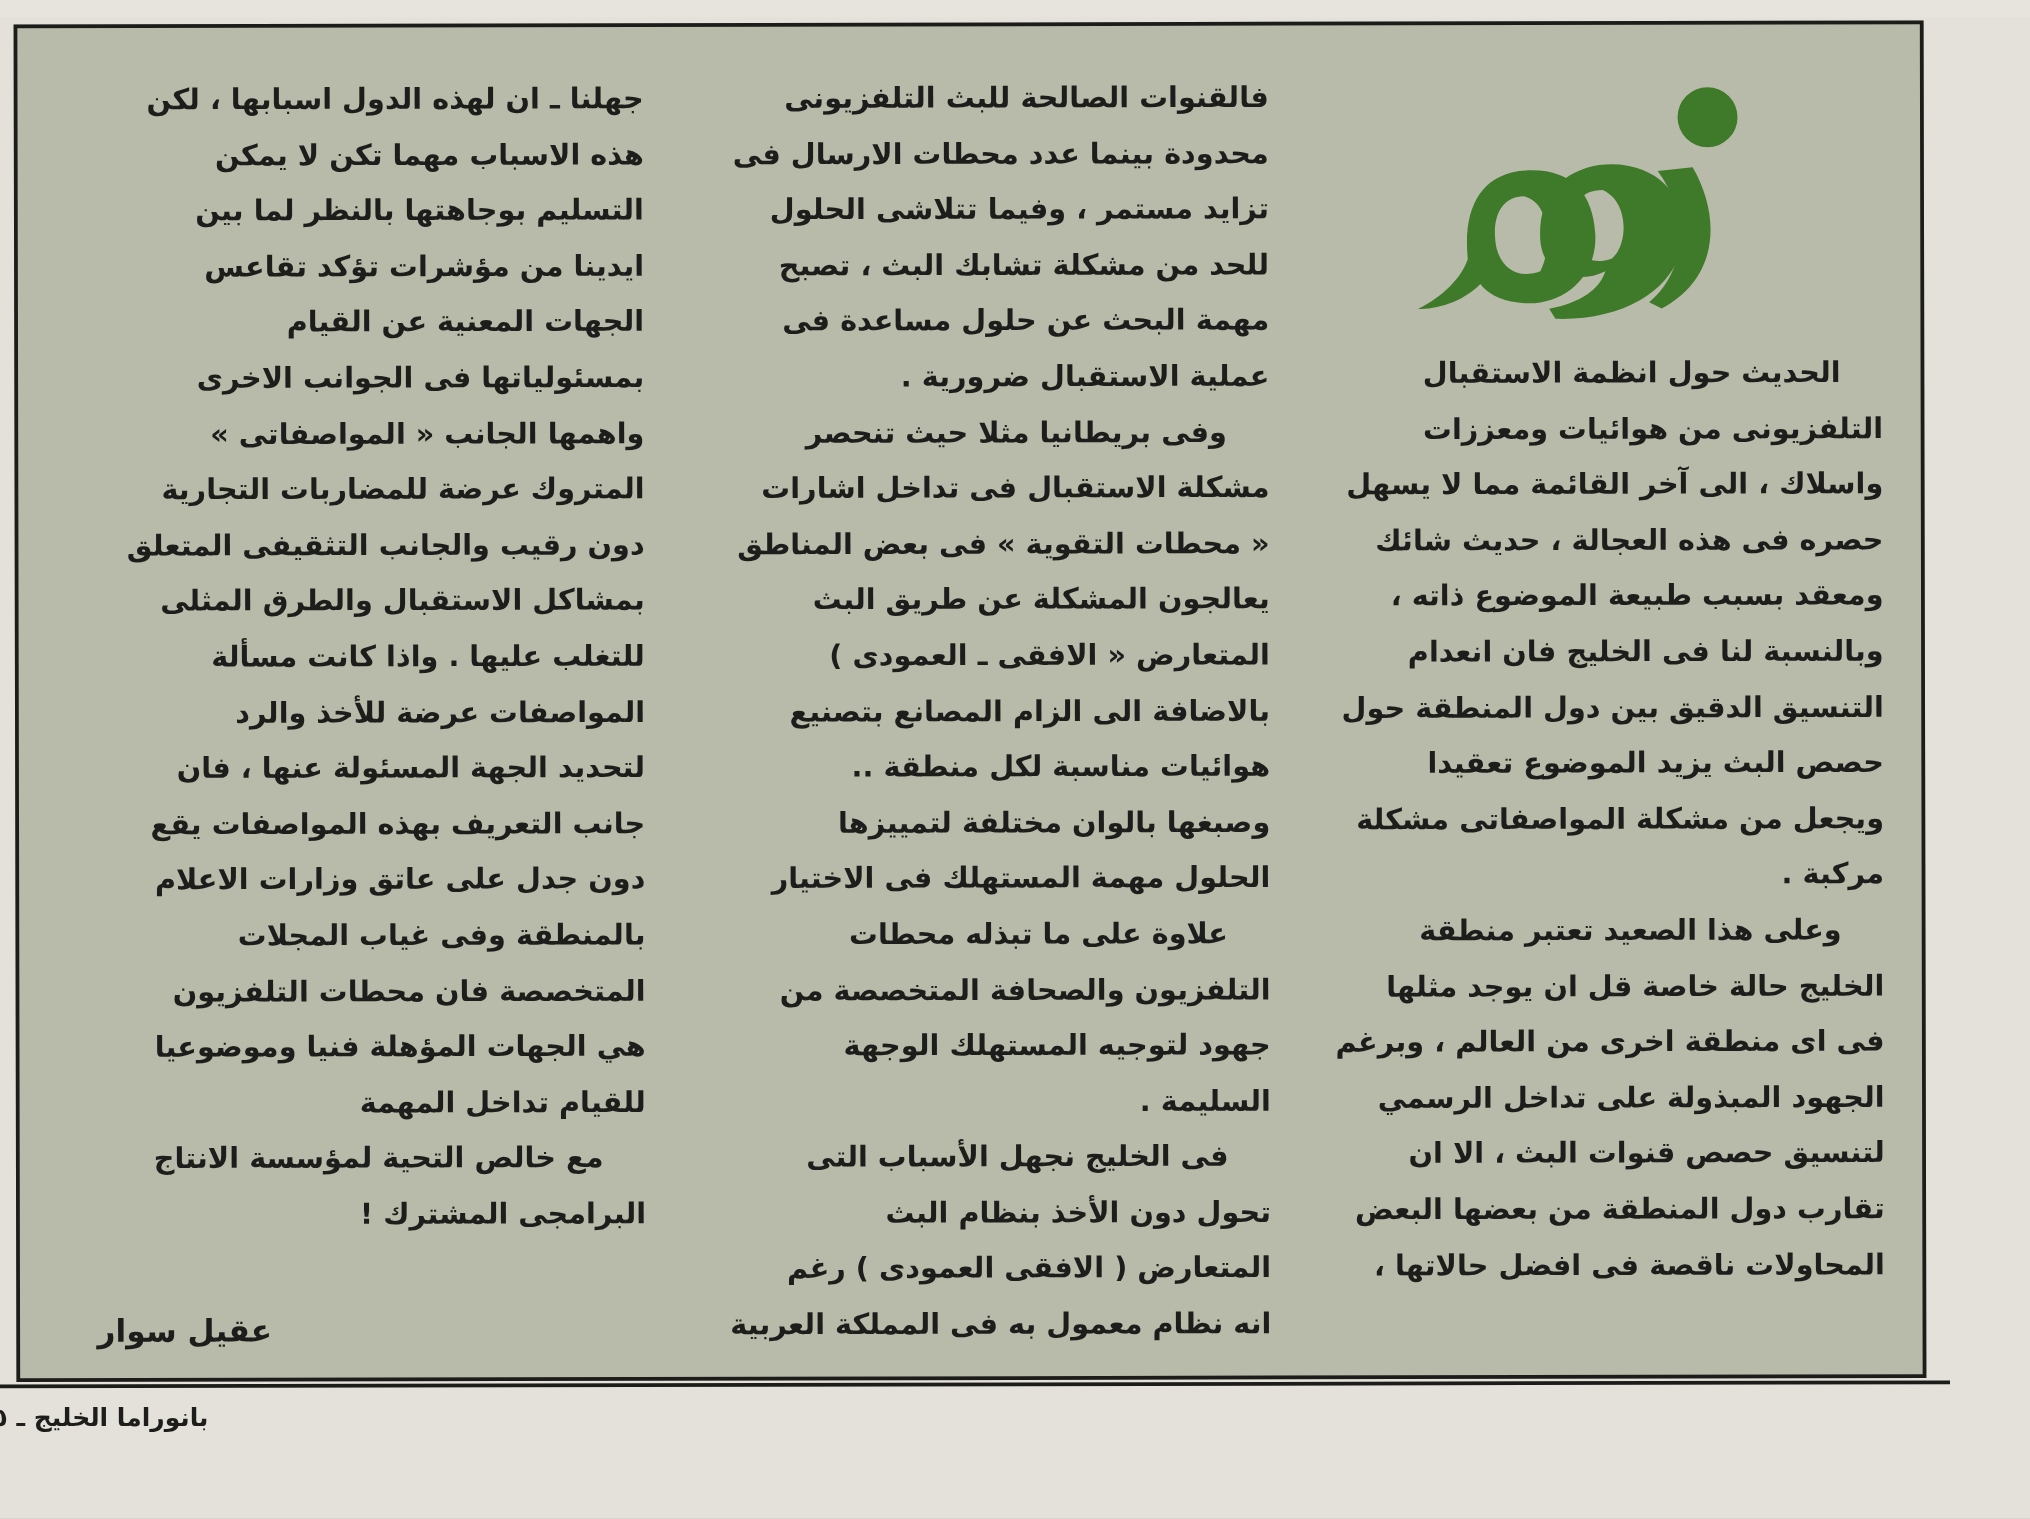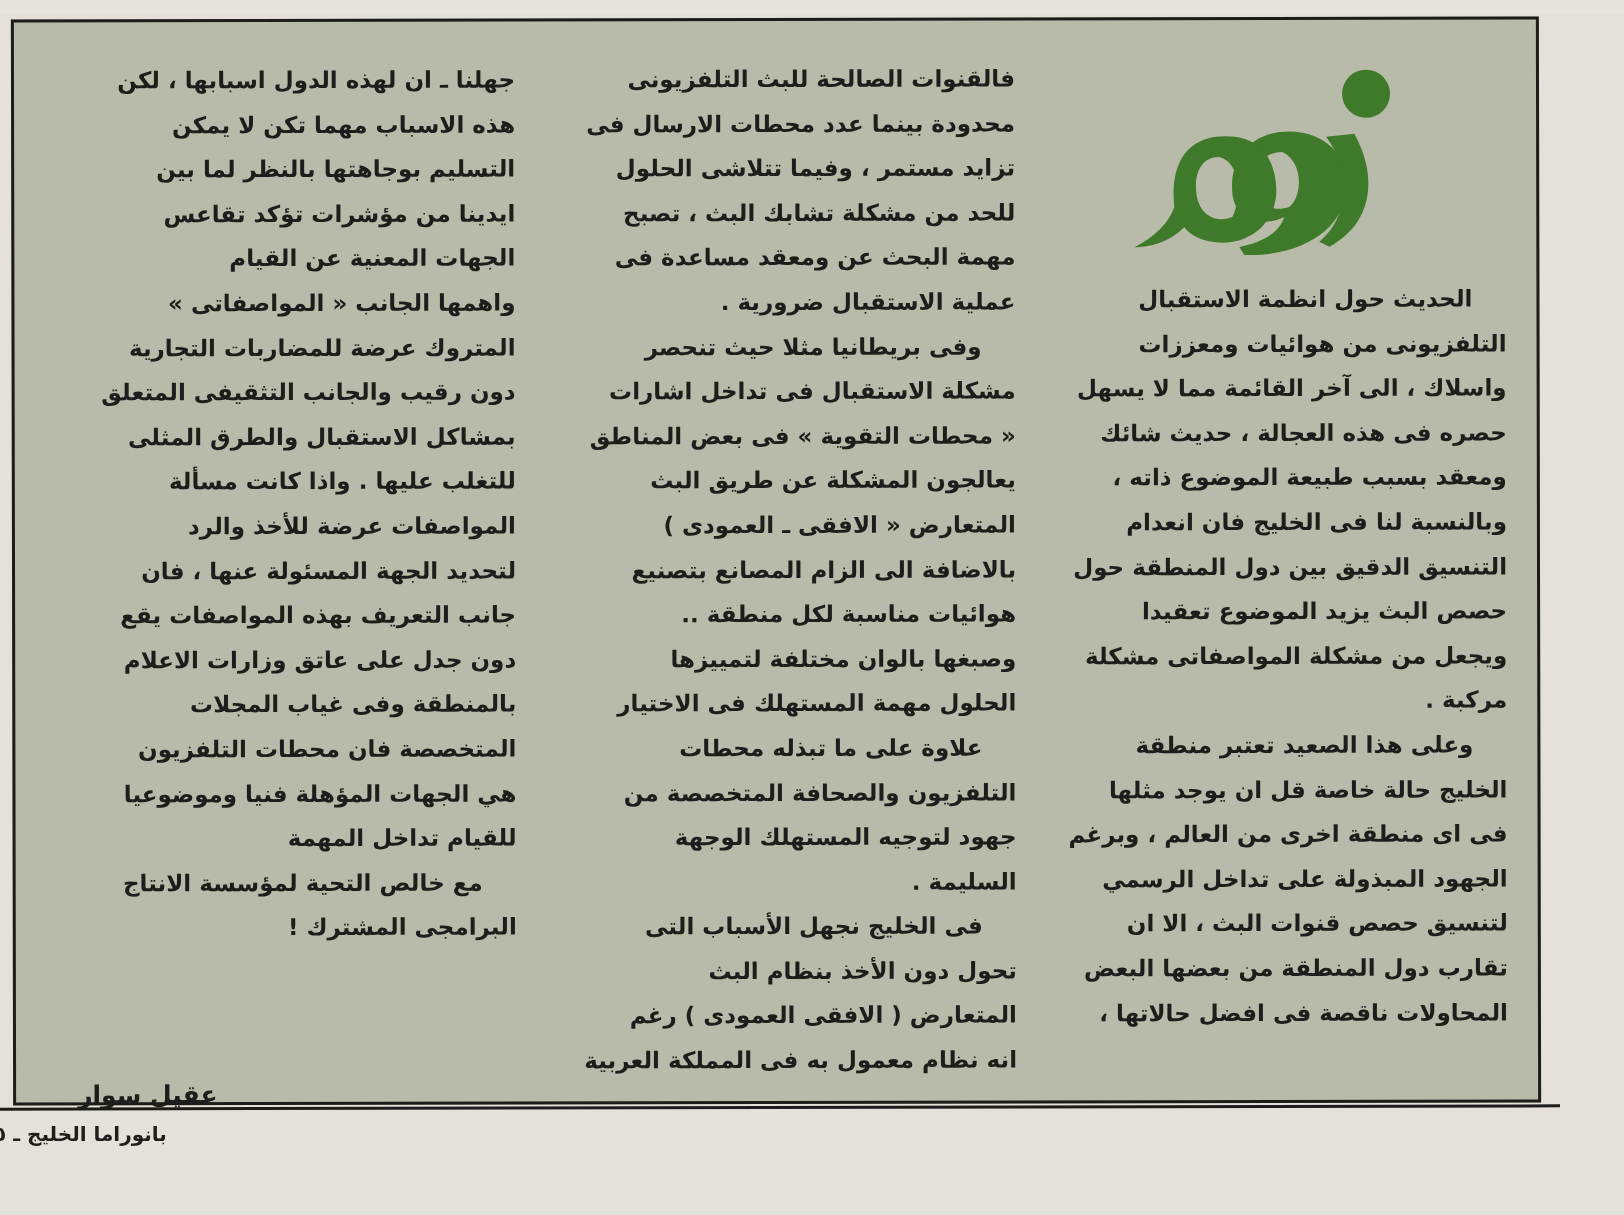--- a/index.html
+++ b/index.html
@@ -28,21 +28,21 @@
   }
   .col .line { display:block; white-space:nowrap; text-align:right; }
   .col-right { left:1052px; width:440px; top:257px; }
   .col-mid { left:556px; width:445px; top:36px; }
   .col-left { left:36px; width:465px; top:36px; }
   .logo {
     position:absolute; left:1100px; top:22px; width:330px; height:220px;
   }
   .signature {
     position:absolute; left:62px; top:1028px; direction:rtl;
-    font-weight:bold; font-size:25px; color:#1d1d1b;margin-top:30px;
+    font-weight:bold; font-size:25px; color:#1d1d1b;
   }
   .footer-rule {
     position:absolute; left:0; top:1106px; width:1560px; height:3px; background:#1c1c1a;
     transform:rotate(-0.12deg);
   }
   .footer-label {
     position:absolute; left:-6px; top:1122px; direction:rtl; width:210px; text-align:left;
     font-weight:bold; font-size:20px; color:#1d1d1b; white-space:nowrap; overflow:hidden;
   }
   .indent { padding-right:34px; }
@@ -81,21 +81,21 @@
     <span class="line">لتنسيق حصص قنوات البث ، الا ان</span>
     <span class="line">تقارب دول المنطقة من بعضها البعض</span>
     <span class="line">المحاولات ناقصة فى افضل حالاتها ،</span>
   </div>
 
   <div class="col col-mid">
     <span class="line">فالقنوات الصالحة للبث التلفزيونى</span>
     <span class="line">محدودة بينما عدد محطات الارسال فى</span>
     <span class="line">تزايد مستمر ، وفيما تتلاشى الحلول</span>
     <span class="line">للحد من مشكلة تشابك البث ، تصبح</span>
-    <span class="line">مهمة البحث عن ومعقد مساعدة فى</span>
+    <span class="line">مهمة البحث عن حلول مساعدة فى</span>
     <span class="line">عملية الاستقبال ضرورية .</span>
     <span class="line indent">وفى بريطانيا مثلا حيث تنحصر</span>
     <span class="line">مشكلة الاستقبال فى تداخل اشارات</span>
     <span class="line">« محطات التقوية » فى بعض المناطق</span>
     <span class="line">يعالجون المشكلة عن طريق البث</span>
     <span class="line">المتعارض « الافقى ـ العمودى )</span>
     <span class="line">بالاضافة الى الزام المصانع بتصنيع</span>
     <span class="line">هوائيات مناسبة لكل منطقة ..</span>
     <span class="line">وصبغها بالوان مختلفة لتمييزها</span>
     <span class="line">الحلول مهمة المستهلك فى الاختيار</span>
@@ -108,20 +108,21 @@
     <span class="line">المتعارض ( الافقى العمودى ) رغم</span>
     <span class="line">انه نظام معمول به فى المملكة العربية</span>
   </div>
 
   <div class="col col-left">
     <span class="line">جهلنا ـ ان لهذه الدول اسبابها ، لكن</span>
     <span class="line">هذه الاسباب مهما تكن لا يمكن</span>
     <span class="line">التسليم بوجاهتها بالنظر لما بين</span>
     <span class="line">ايدينا من مؤشرات تؤكد تقاعس</span>
     <span class="line">الجهات المعنية عن القيام</span>
+    <span class="line">بمسئولياتها فى الجوانب الاخرى</span>
     <span class="line">واهمها الجانب « المواصفاتى »</span>
     <span class="line">المتروك عرضة للمضاربات التجارية</span>
     <span class="line">دون رقيب والجانب التثقيفى المتعلق</span>
     <span class="line">بمشاكل الاستقبال والطرق المثلى</span>
     <span class="line">للتغلب عليها . واذا كانت مسألة</span>
     <span class="line">المواصفات عرضة للأخذ والرد</span>
     <span class="line">لتحديد الجهة المسئولة عنها ، فان</span>
     <span class="line">جانب التعريف بهذه المواصفات يقع</span>
     <span class="line">دون جدل على عاتق وزارات الاعلام</span>
     <span class="line">بالمنطقة وفى غياب المجلات</span>

